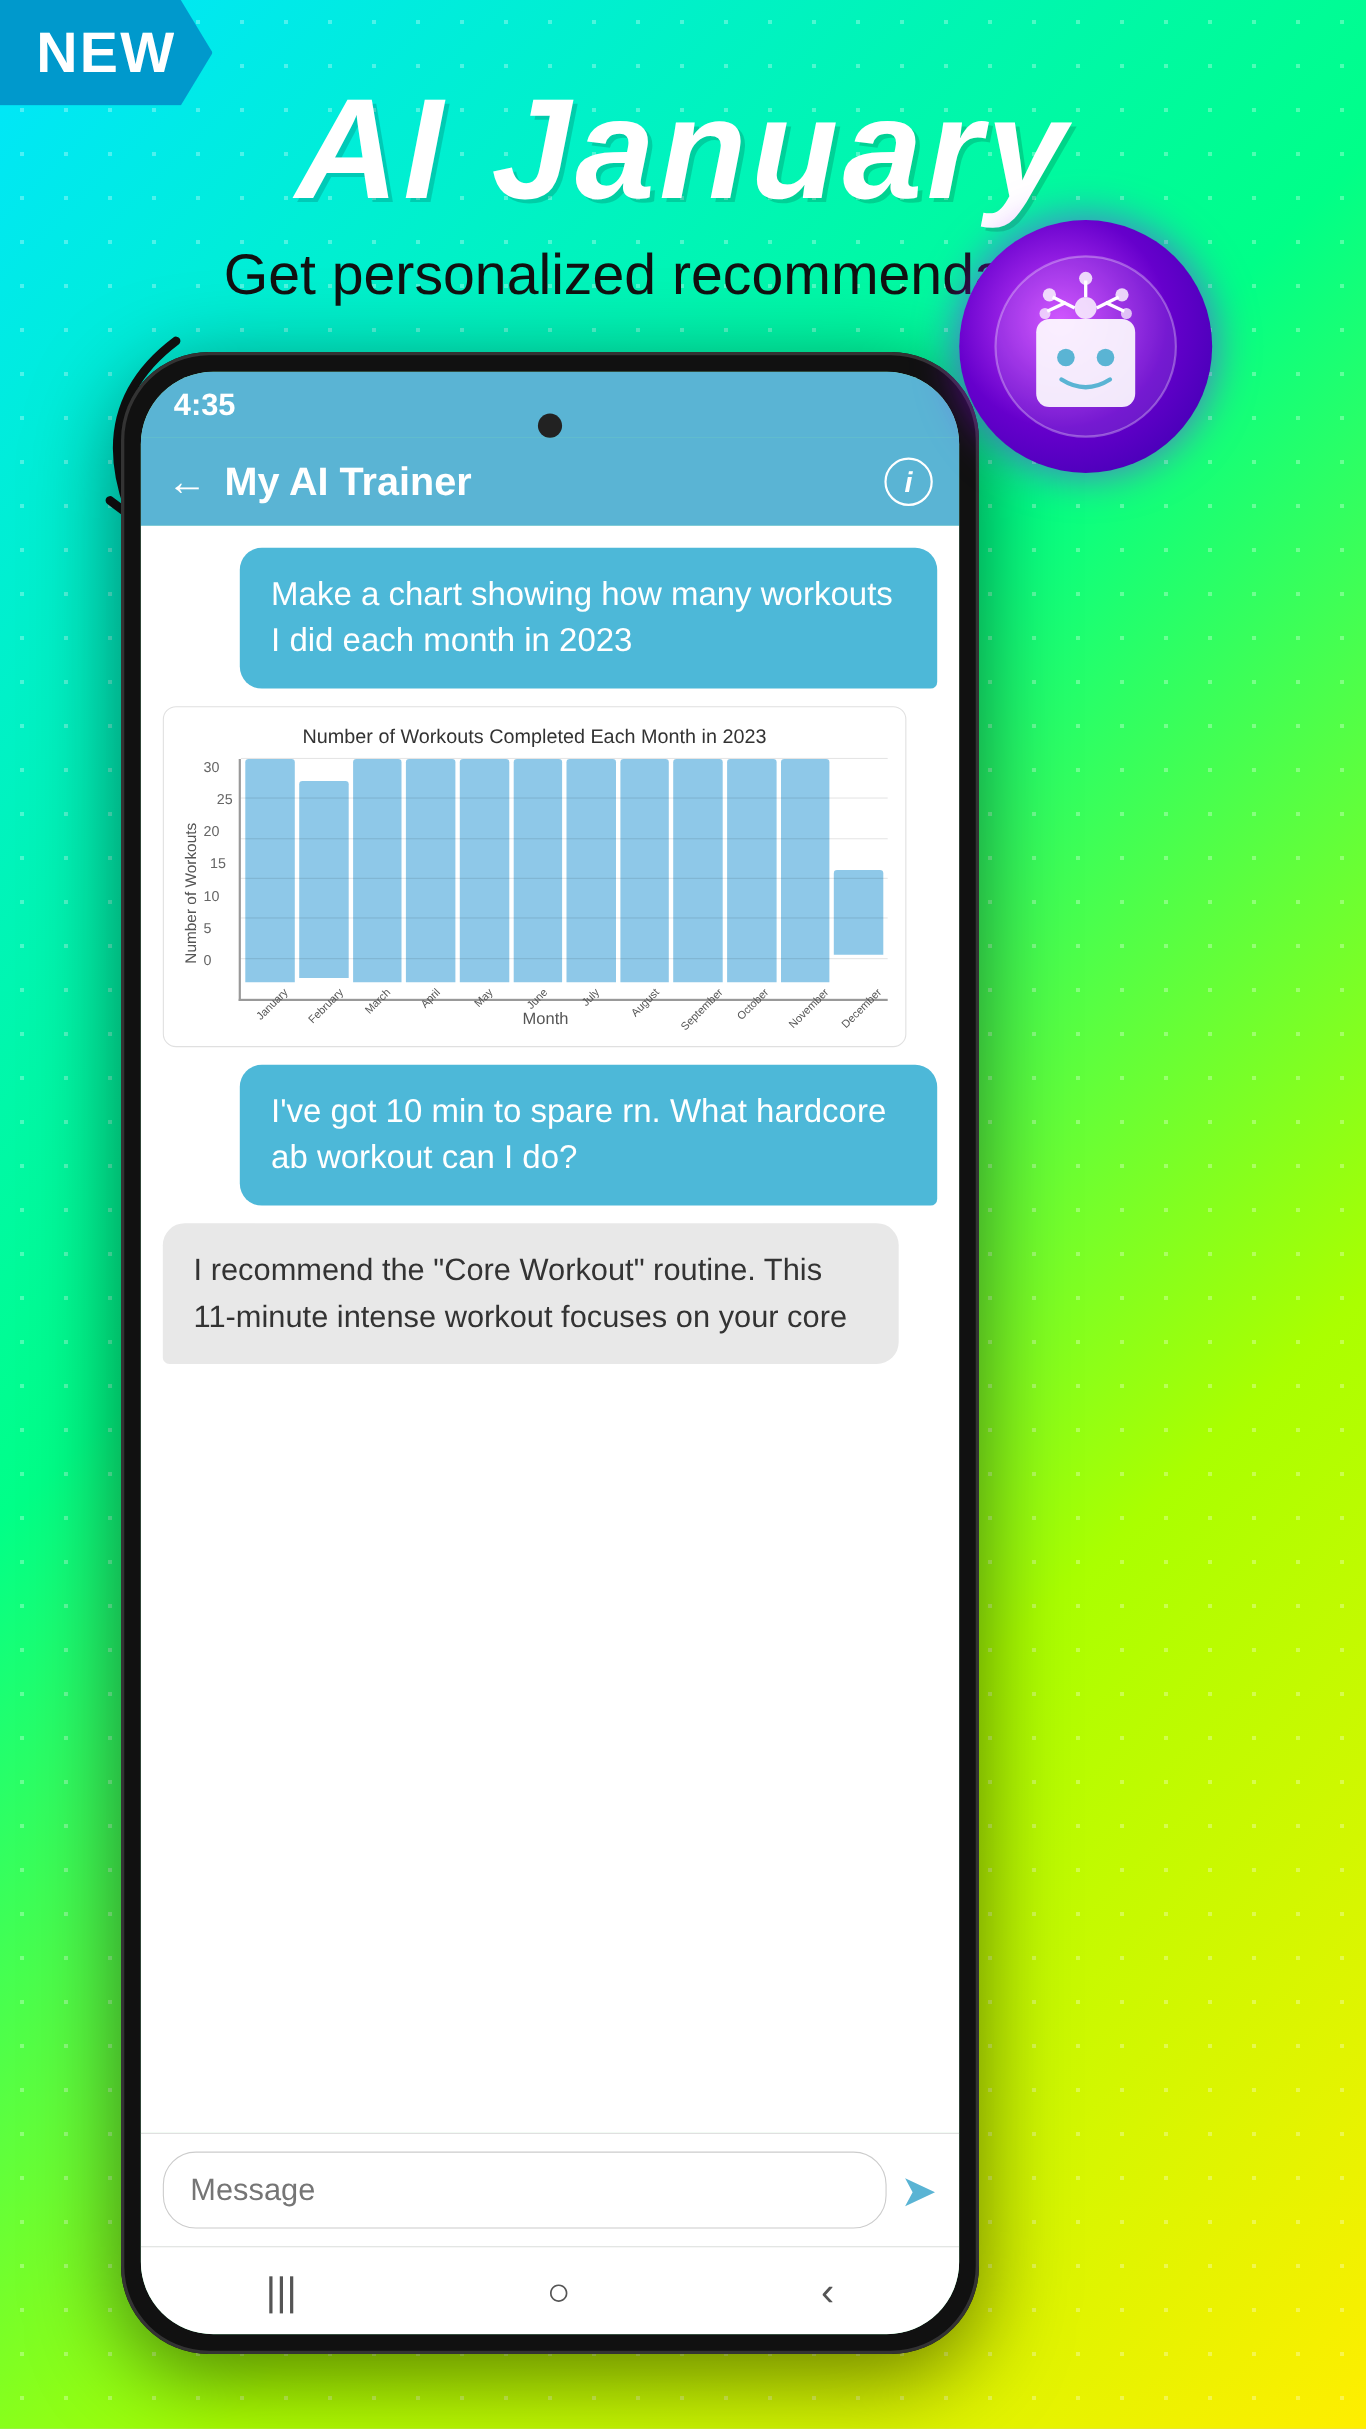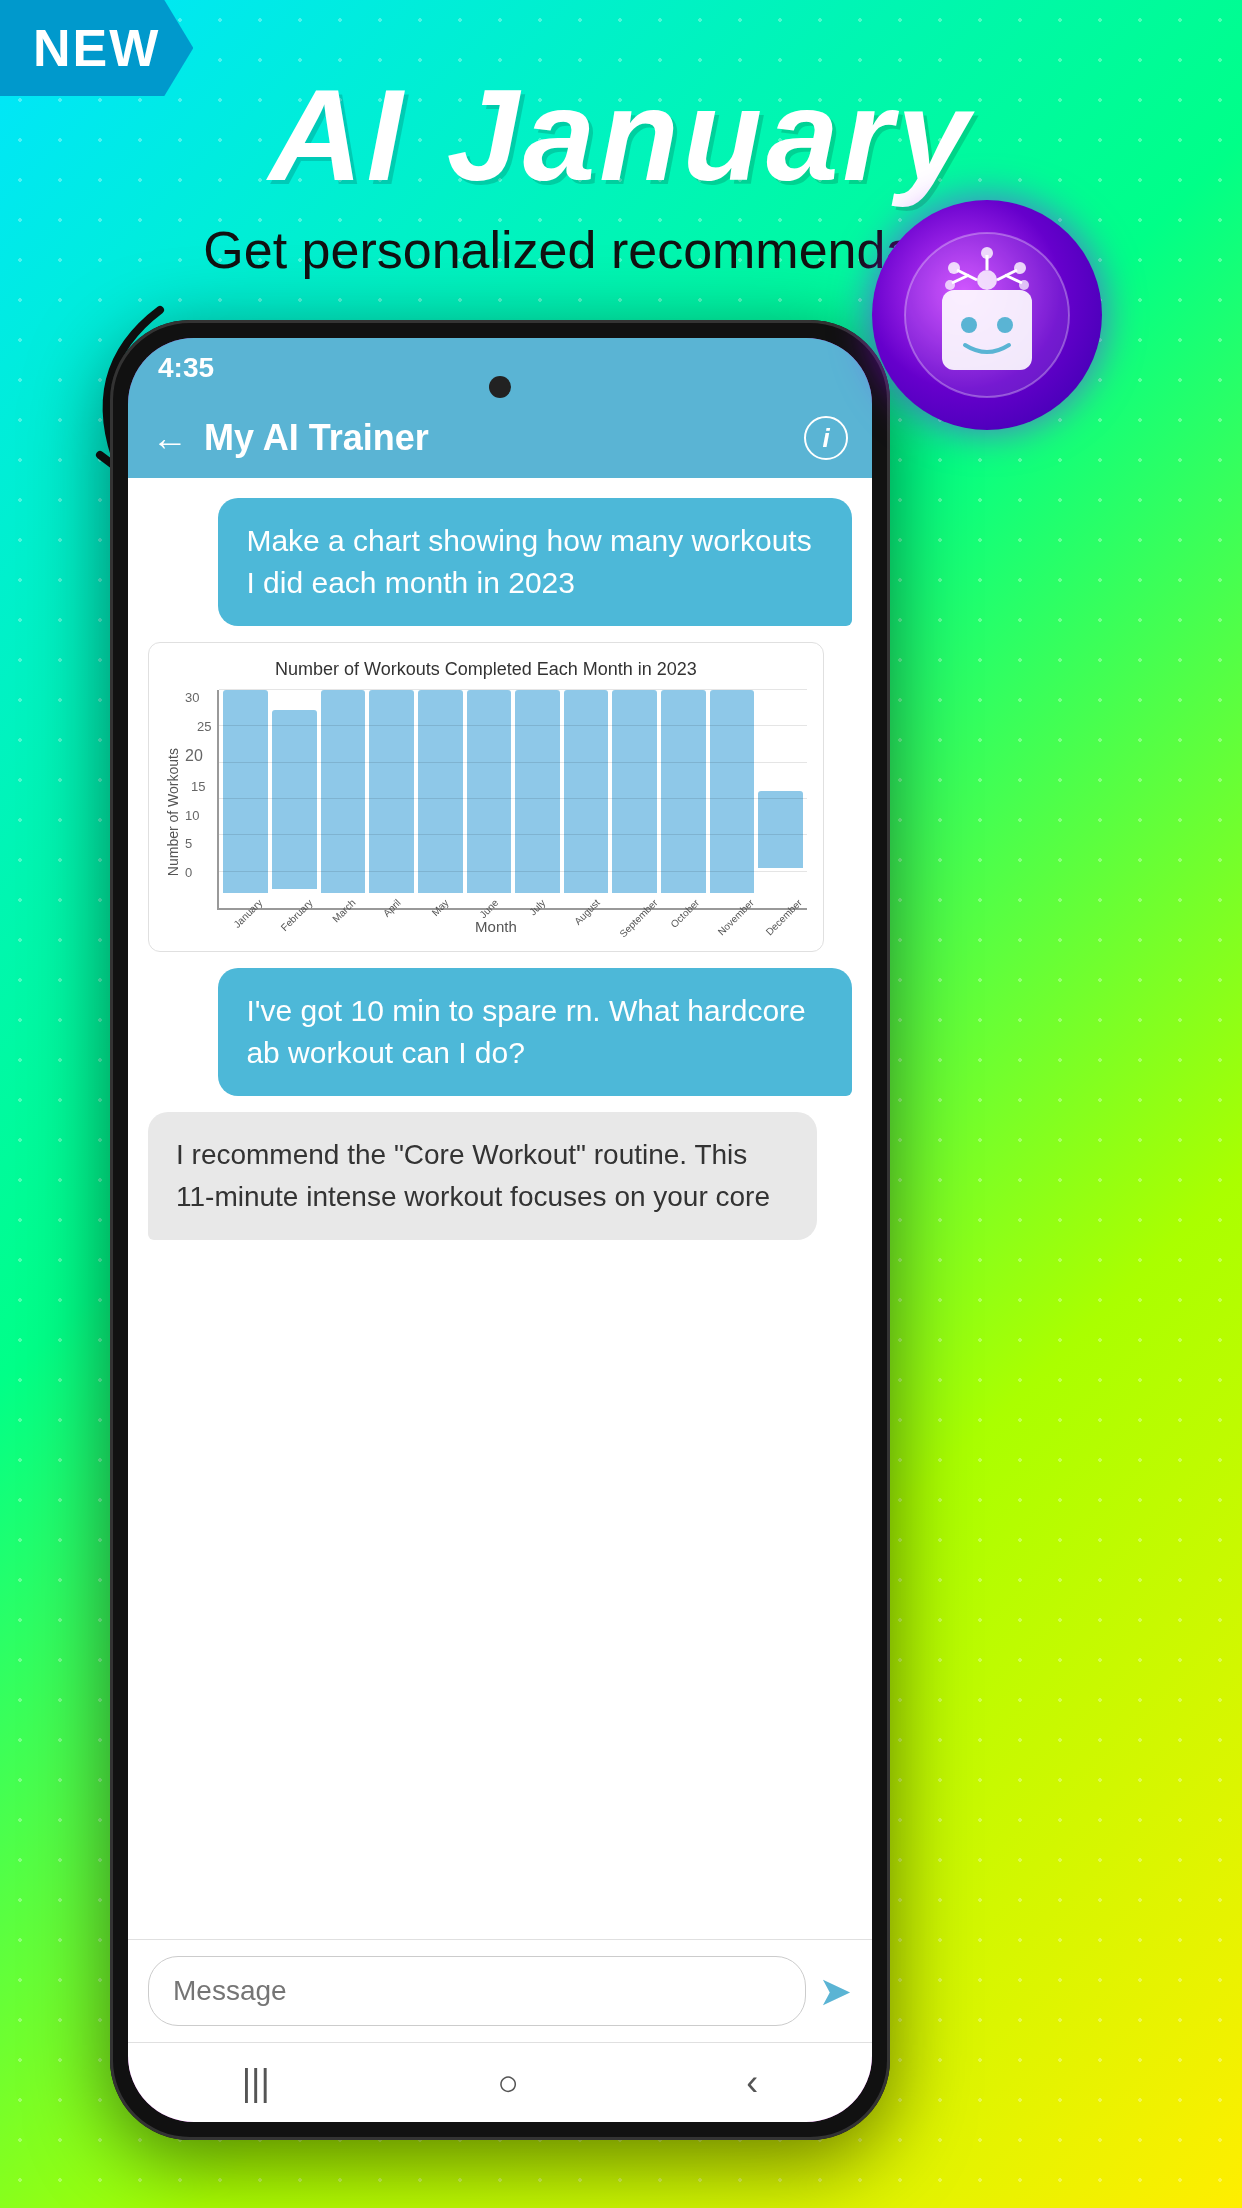--- a/index.html
+++ b/index.html
@@ -97,21 +97,21 @@
       box-shadow: 0 20px 80px rgba(0,0,0,0.5), inset 0 0 0 3px #333;
       overflow: hidden;
     }
 
     .phone-screen {
       position: absolute;
       top: 18px;
       left: 18px;
       right: 18px;
       bottom: 18px;
-      background: #a21caf;
+      background: #86efac;
       border-radius: 66px;
       overflow: hidden;
       display: flex;
       flex-direction: column;
     }
 
     
     .status-bar {
       background: #5ab4d4;
       height: 60px;
@@ -411,21 +411,21 @@
         <div style="display:flex; align-items:flex-start;">
           <div class="chart-y-title">Number of Workouts</div>
           <div style="flex:1;">
             <div style="display:flex; height:220px; position:relative;">
 
               <div style="display:flex; flex-direction:column-reverse; justify-content:space-between; padding-right:6px; padding-bottom:30px;">
                 <span style="font-size:13px; color:#666;">0</span>
                 <span style="font-size:13px; color:#666;">5</span>
                 <span style="font-size:13px; color:#666;">10</span>
                 <span style="font-size:13px; color:#666;text-align:center;">15</span>
-                <span style="font-size:16px; color:#666;">20</span>
+                <span style="font-size:13px; color:#666;">20</span>
                 <span style="font-size:13px; color:#666;margin-left:12px;">25</span>
                 <span style="font-size:13px; color:#666;">30</span>
               </div>
 
               <div style="flex:1; border-left:2px solid #999; border-bottom:2px solid #999; display:flex; align-items:flex-end; padding:0 4px; gap:4px; position:relative; padding-bottom:0;">
 
                 <div style="position:absolute;left:0;right:0;bottom:0;top:0;pointer-events:none;">
                   <div style="position:absolute;bottom:16.67%;left:0;right:0;height:1px;background:rgba(0,0,0,0.1);"></div>
                   <div style="position:absolute;bottom:33.33%;left:0;right:0;height:1px;background:rgba(0,0,0,0.1);"></div>
                   <div style="position:absolute;bottom:50%;left:0;right:0;height:1px;background:rgba(0,0,0,0.1);"></div>

